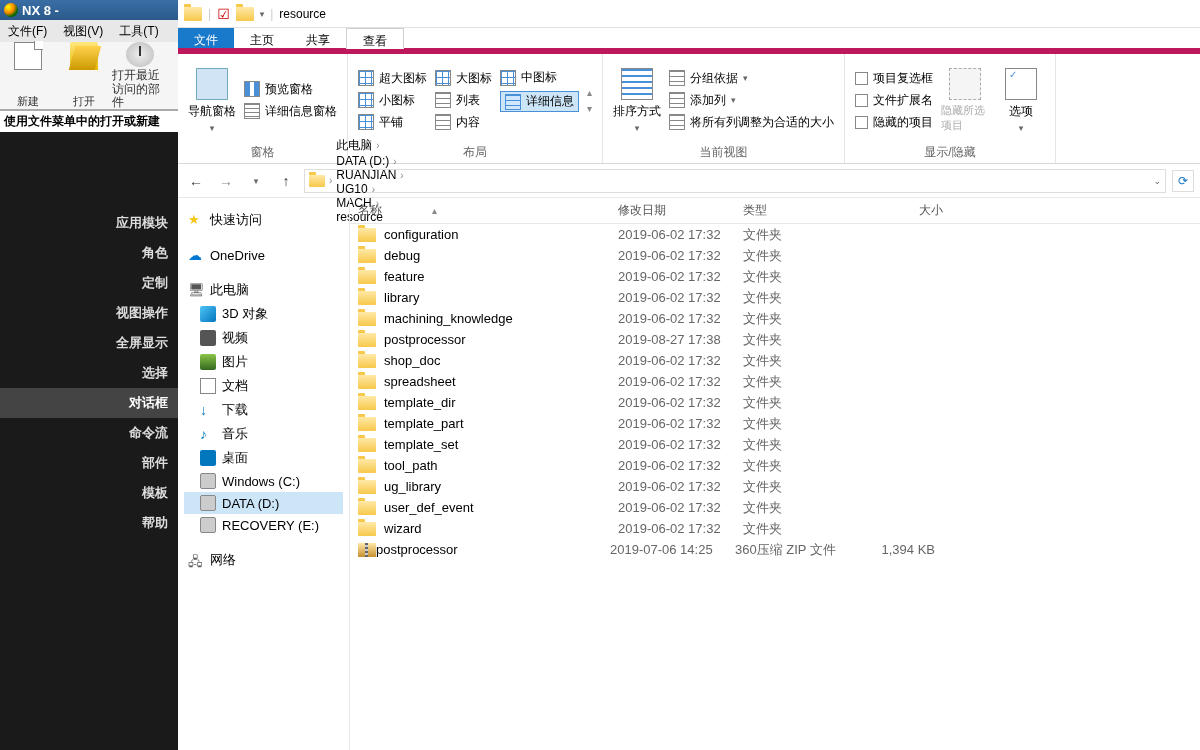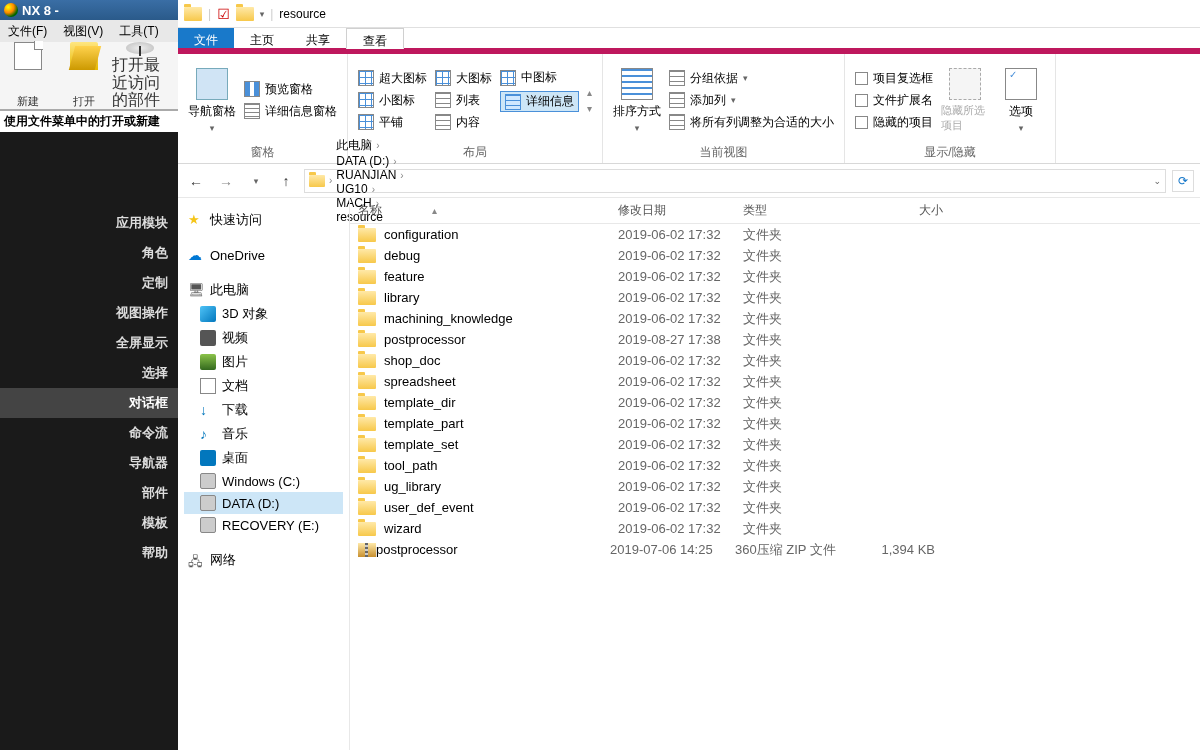--- a/index.html
+++ b/index.html
@@ -123,35 +123,34 @@
     <div class="nx-tool">
         <div class="ic ic-new"></div>
         <span>新建</span>
       </div>
     <div class="nx-tool">
         <div class="ic ic-open"></div>
         <span>打开</span>
       </div>
     <div class="nx-tool">
         <div class="ic ic-recent"></div>
-        <span style="font-size:16px;line-height:1.1;">打开最近访问的部件</span>
+        <span style="font-size:12px;line-height:1.1;">打开最近访问的部件</span>
       </div>
   </div>
   <div class="nx-hint">使用文件菜单中的打开或新建</div>
   <div class="nx-dark">
     <div class="nx-sideitems" id="nx-sideitems">
         <div class="nx-sideitem">应用模块</div>
         <div class="nx-sideitem">角色</div>
         <div class="nx-sideitem">定制</div>
         <div class="nx-sideitem">视图操作</div>
         <div class="nx-sideitem">全屏显示</div>
         <div class="nx-sideitem">选择</div>
         <div class="nx-sideitem sel">对话框</div>
         <div class="nx-sideitem">命令流</div>
-        <div class="nx-sideitem">导航器</div>
         <div class="nx-sideitem">部件</div>
         <div class="nx-sideitem">模板</div>
         <div class="nx-sideitem">帮助</div>
       </div>
   </div>
 </div>
 
 <div class="explorer">
   <div class="exp-title">
     <span class="folder-ic"></span>

